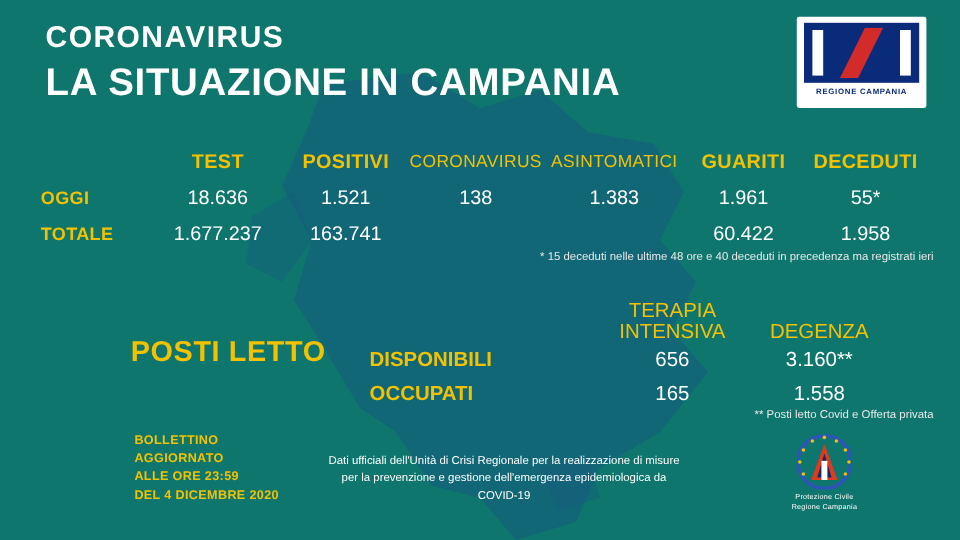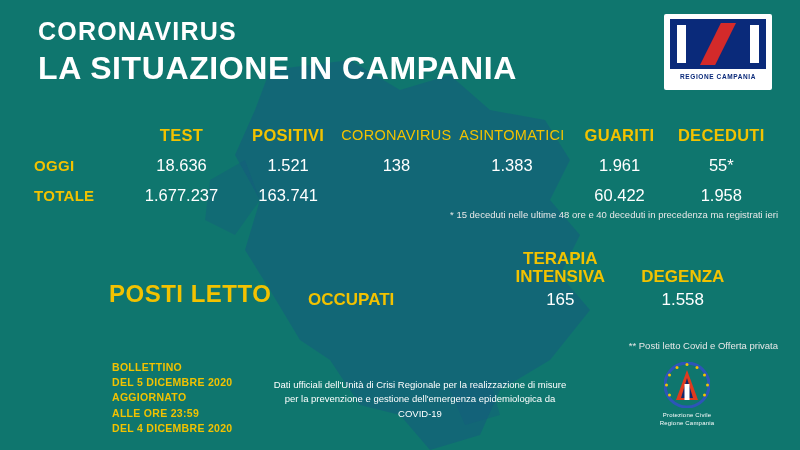--- a/index.html
+++ b/index.html
@@ -171,21 +171,21 @@
     width: 440px;
   }
   .beds th, .beds td {
     padding: 0 4px;
     height: 28px;
     text-align: center;
     vertical-align: bottom;
   }
   .beds .bed-hdr {
     color: #f2c200;
-    font-weight: bold;
+    font-weight: normal;
     font-size: 17px;
     line-height: 1.05;
   }
   .beds .bed-rowlabel {
     color: #f2c200;
     font-weight: bold;
     font-size: 17px;
     text-align: left;
     width: 180px;
   }
@@ -324,33 +324,37 @@
           <th class="bed-rowlabel"></th>
           <th class="bed-hdr">
             <div>TERAPIA</div>
             <div>INTENSIVA</div>
           </th>
           <th class="bed-hdr">DEGENZA</th>
         </tr>
       </thead>
       <tbody>
         <tr>
+          <td class="bed-rowlabel">DISPONIBILI</td>
+          <td class="bed-val">656</td>
+          <td class="bed-val">3.160**</td>
+        </tr>
+        <tr>
           <td class="bed-rowlabel">OCCUPATI</td>
           <td class="bed-val">165</td>
           <td class="bed-val">1.558</td>
         </tr>
       </tbody>
     </table>
   </div>
 
   <div class="note2">** Posti letto Covid e Offerta privata</div>
 
   <div class="bulletin">
     <div>BOLLETTINO</div>
-    <div>DEL 5 DICEMBRE 2020</div>
     <div>AGGIORNATO</div>
     <div>ALLE ORE 23:59</div>
     <div>DEL 4 DICEMBRE 2020</div>
   </div>
 
   <div class="official">
     <div>Dati ufficiali dell'Unità di Crisi Regionale per la realizzazione di misure</div>
     <div>per la prevenzione e gestione dell'emergenza epidemiologica da COVID-19</div>
   </div>
 

